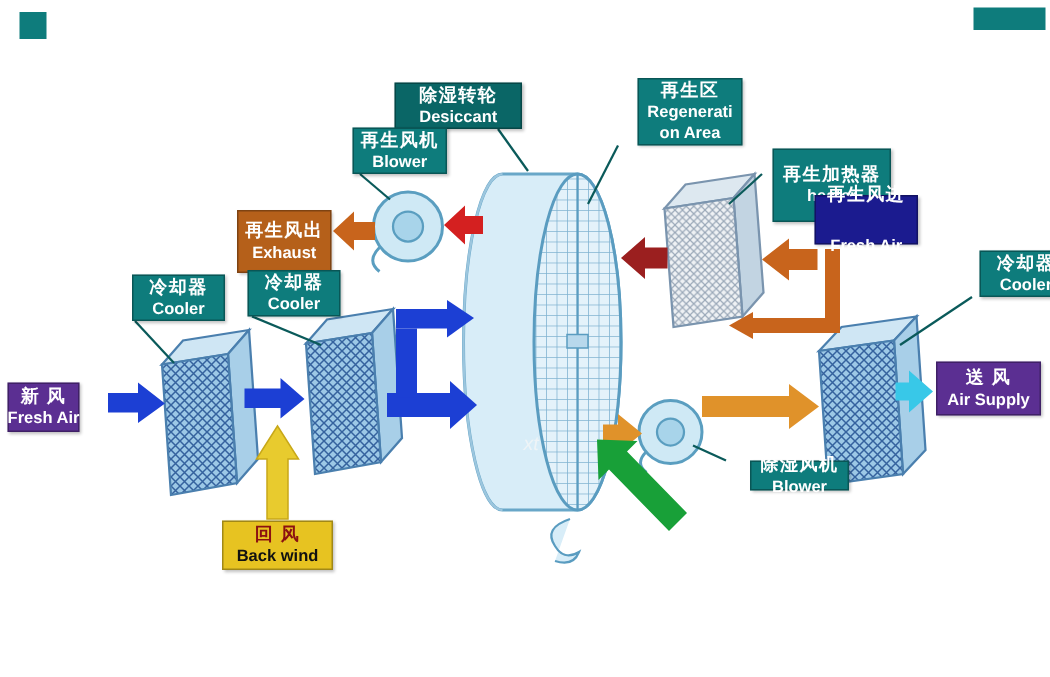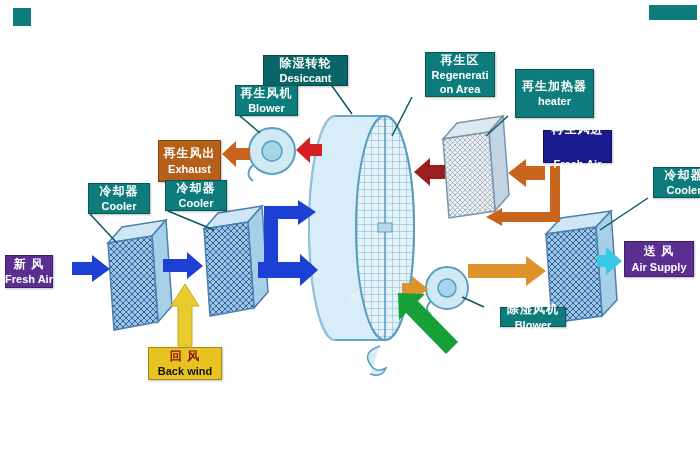--- a/index.html
+++ b/index.html
@@ -141,21 +141,21 @@
     <span class="cn">再生区</span>
     <span>Regenerati</span>
     <span>on Area</span>
   </div>
 
   <div class="lbl bg-teal" style="left:203px;top:85px;width:63px;height:31px">
     <span class="cn">再生风机</span>
     <span>Blower</span>
   </div>
 
-  <div class="lbl bg-teal" style="left:483px;top:69px;width:79px;height:49px">
+  <div class="lbl bg-teal" style="left:483px;top:99px;width:79px;height:49px">
     <span class="cn">再生加热器</span>
     <span>heater</span>
   </div>
 
   <div class="lbl bg-orange" style="left:158px;top:140px;width:63px;height:42px">
     <span class="cn">再生风出</span>
     <span>Exhaust</span>
   </div>
 
   <div class="lbl bg-navy" style="left:543px;top:130px;width:69px;height:33px">

